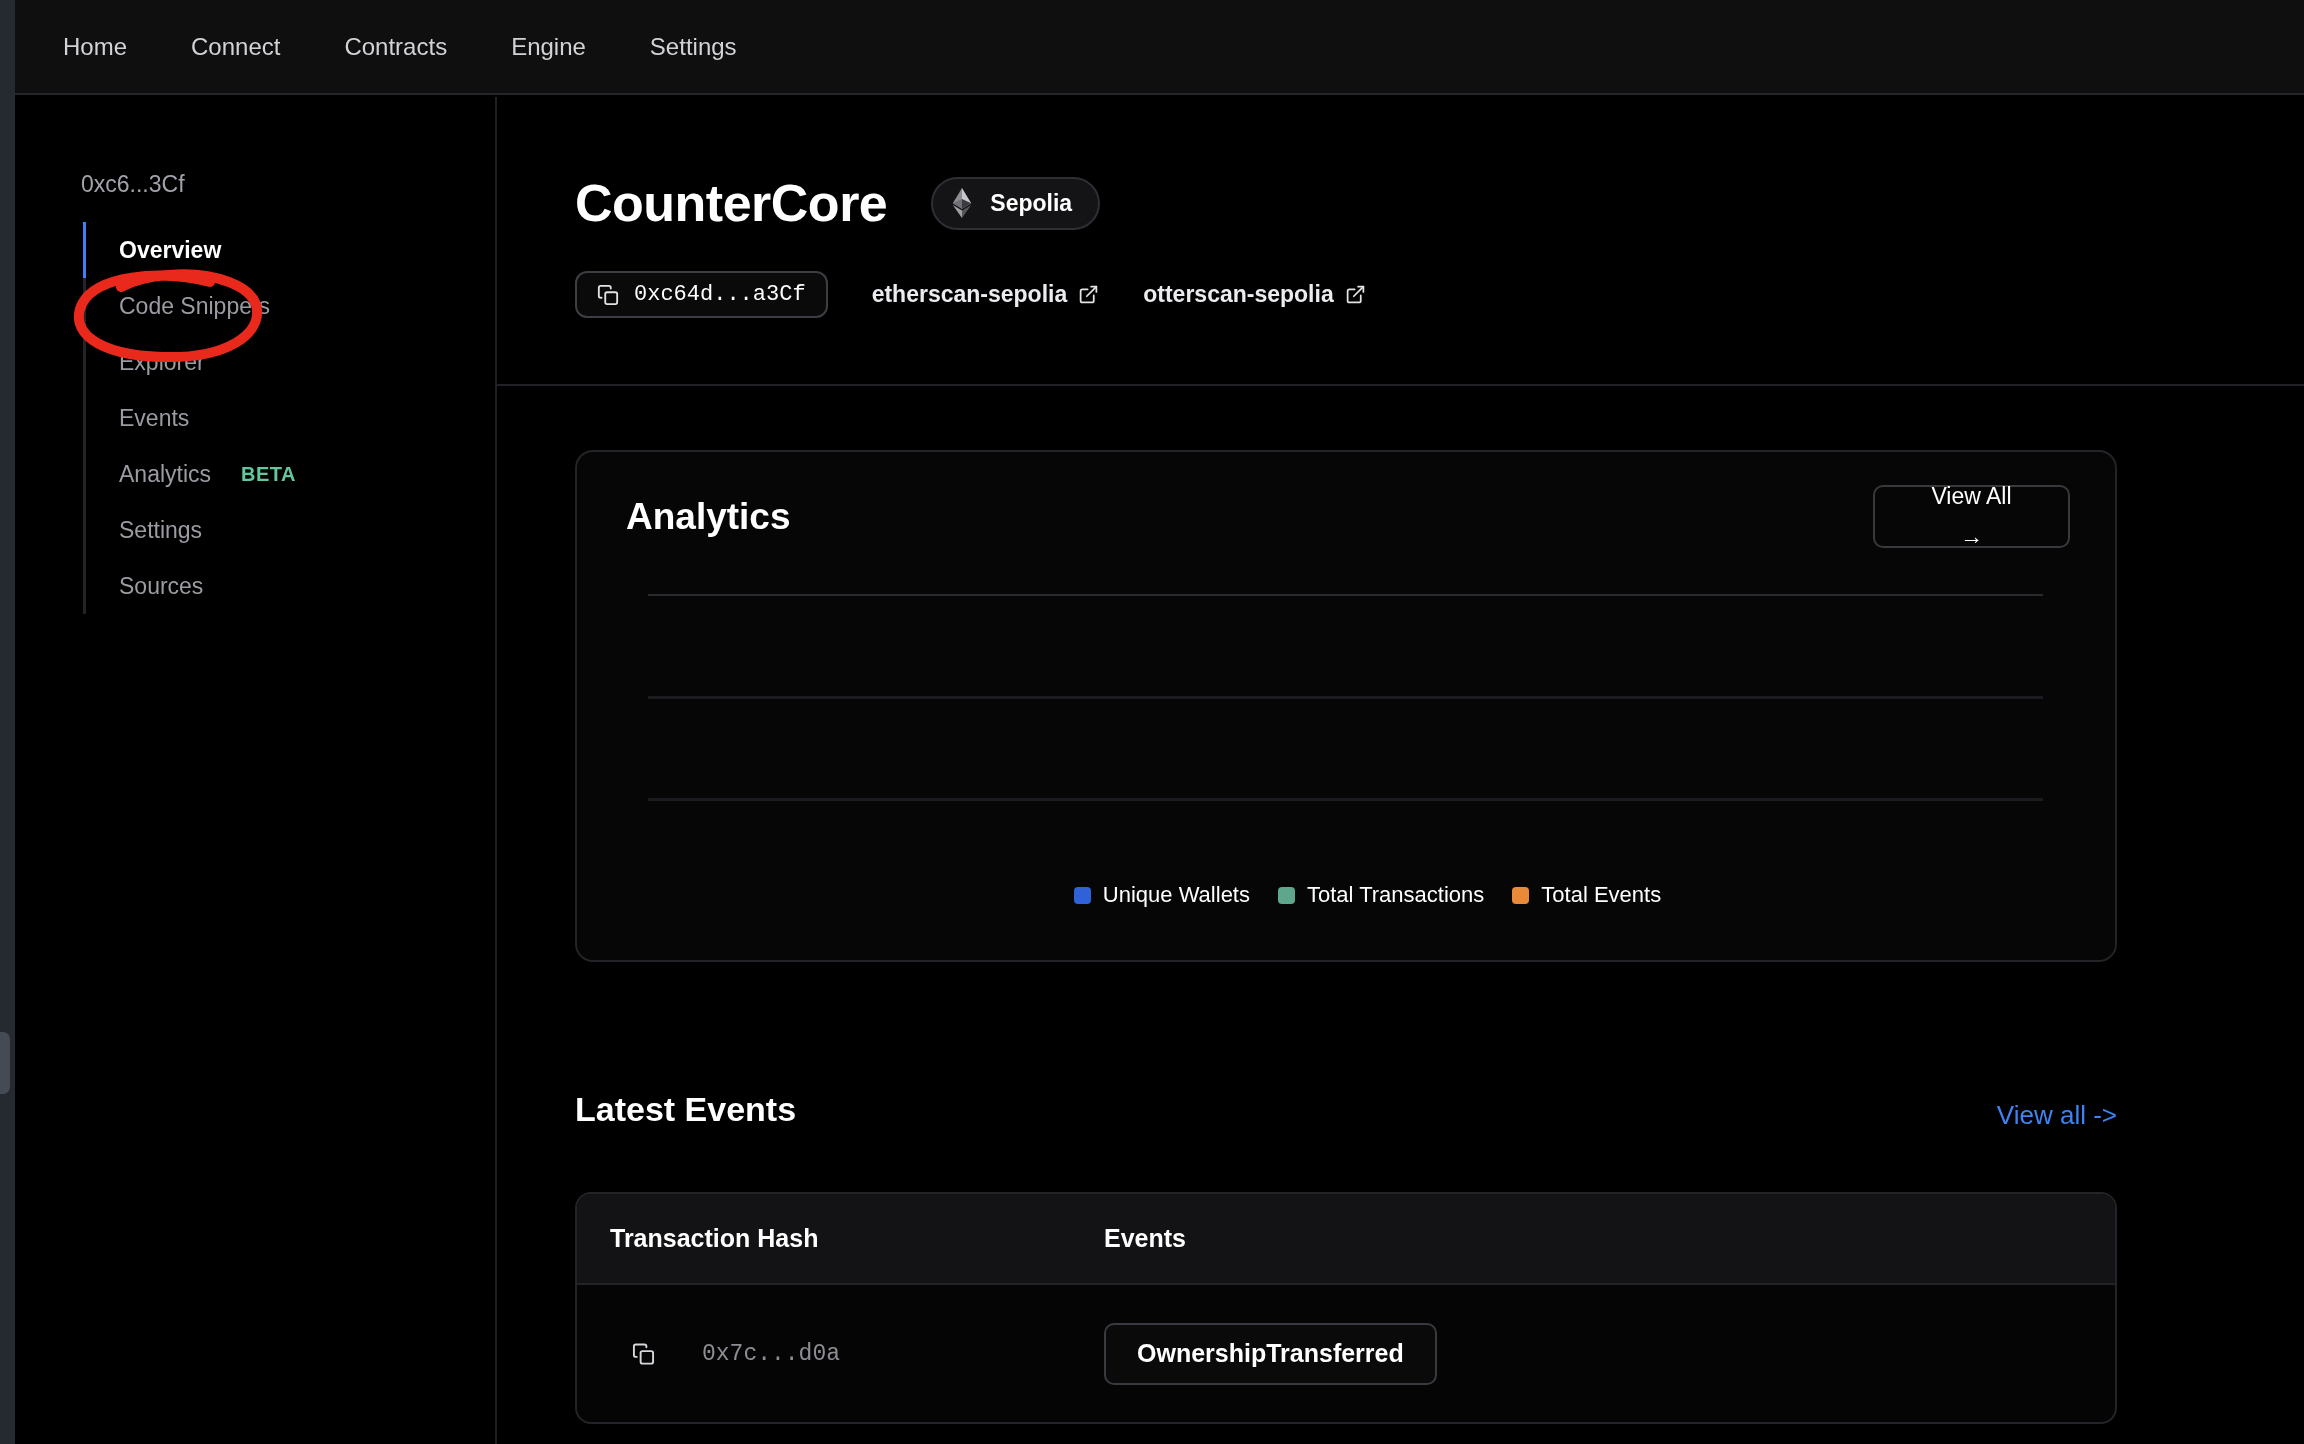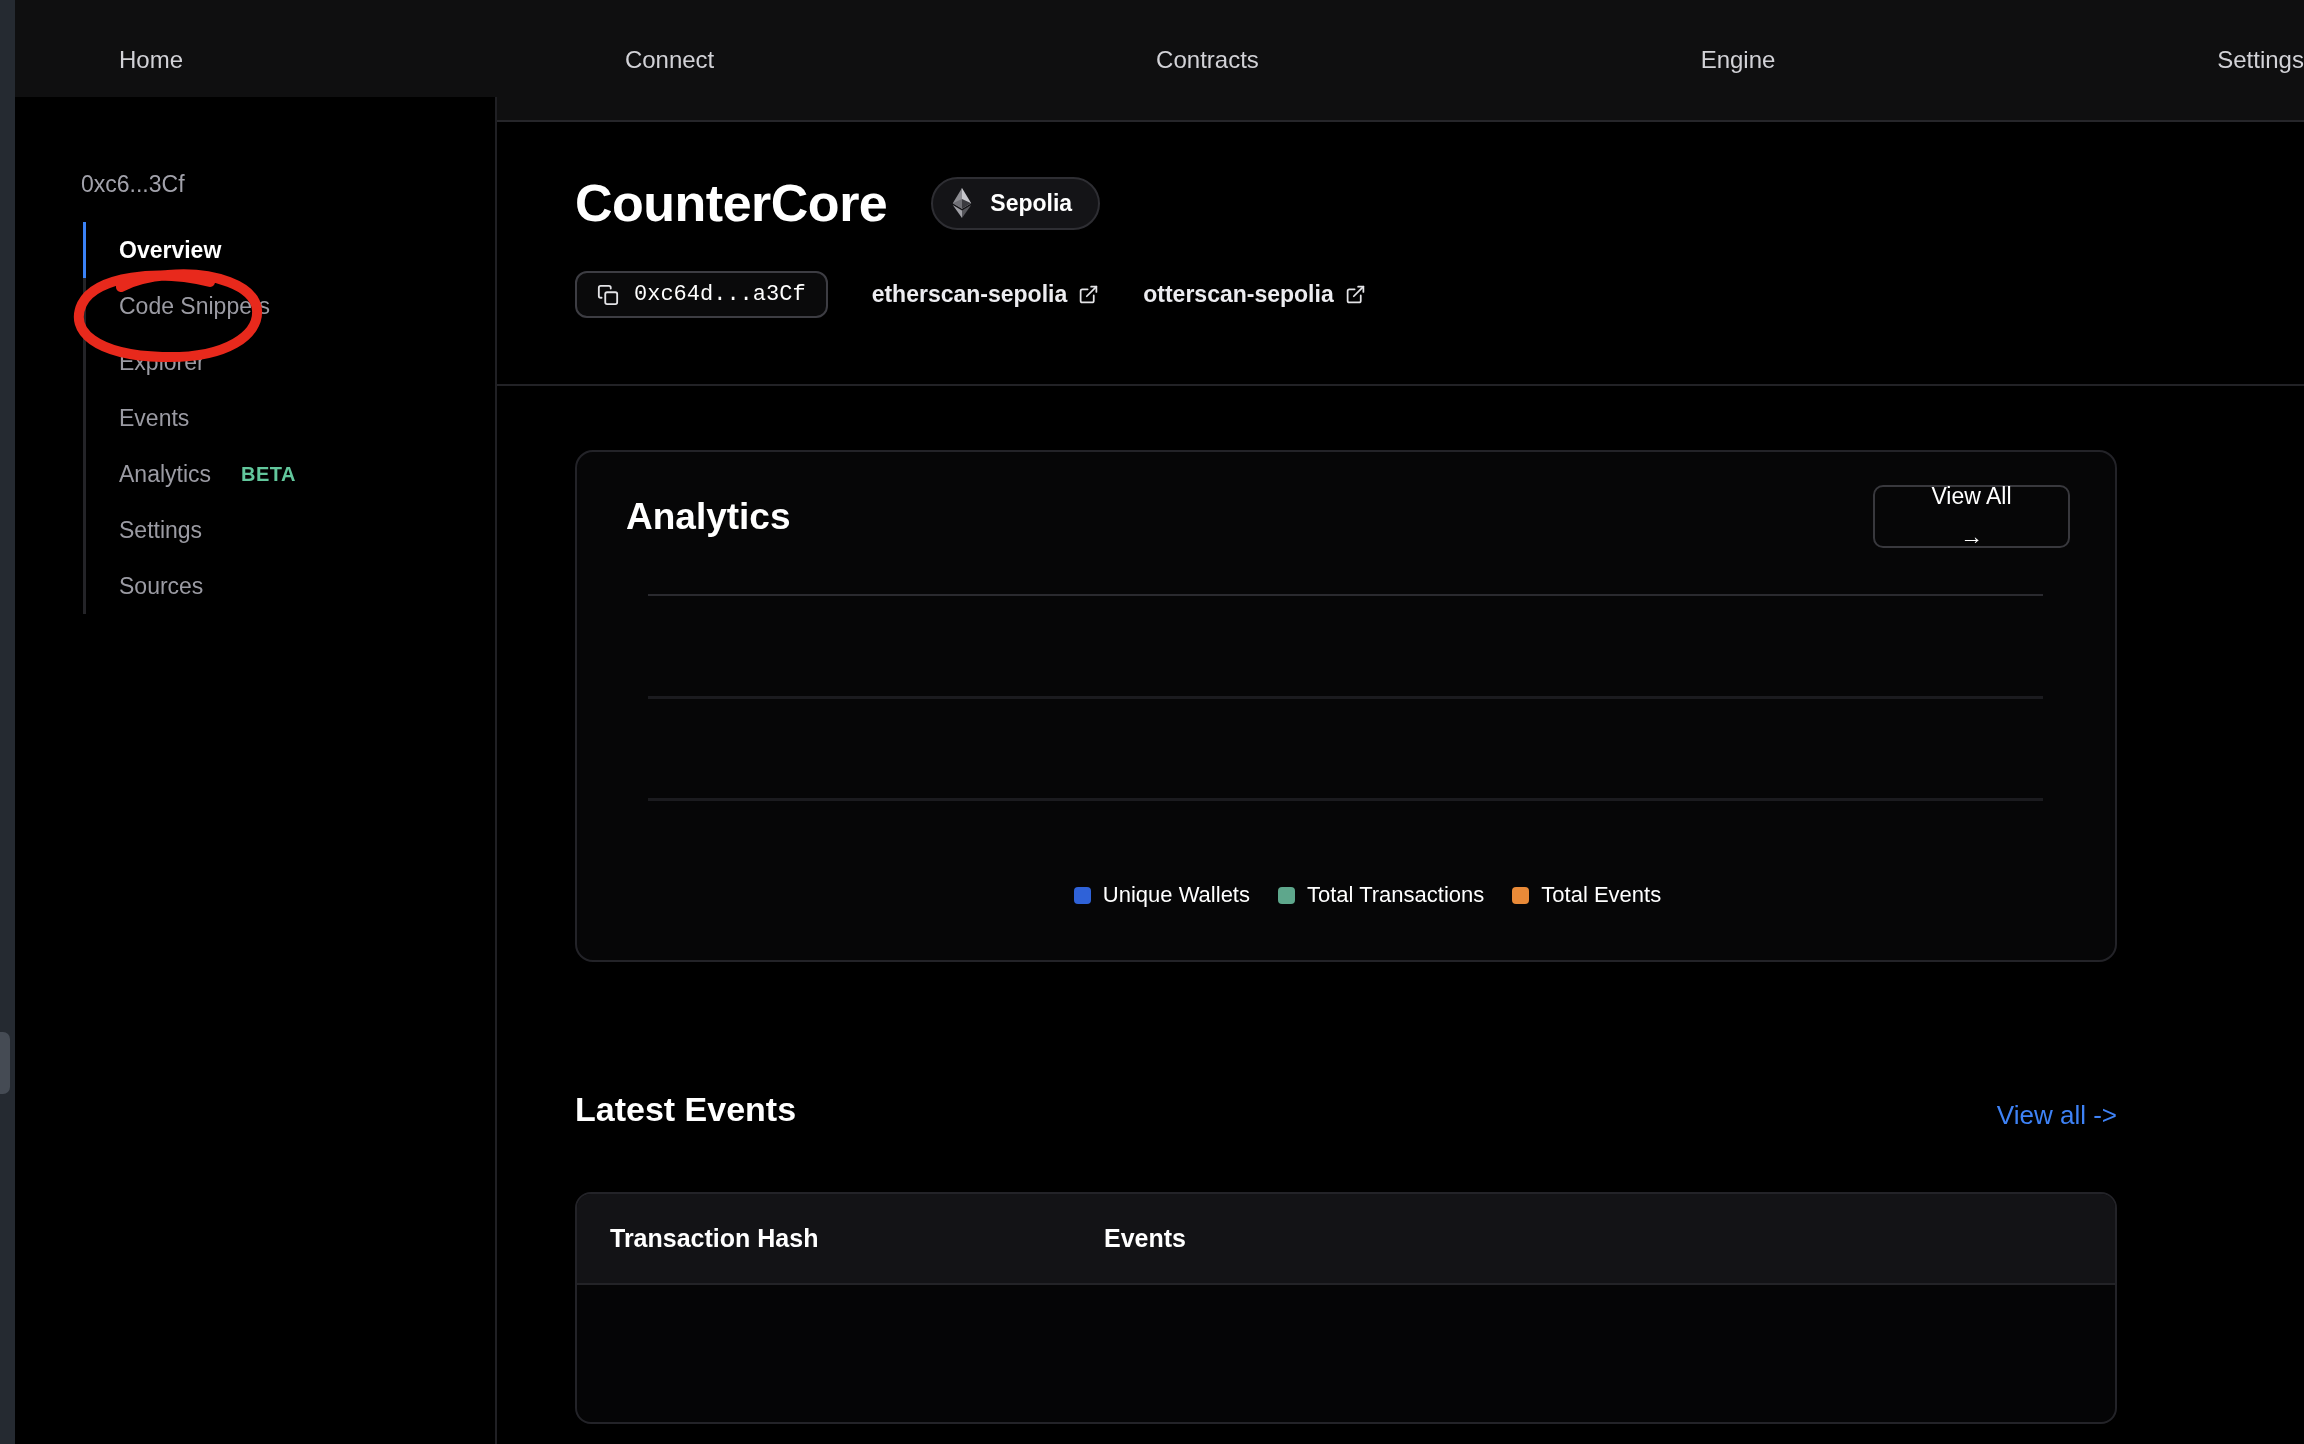--- a/index.html
+++ b/index.html
@@ -10,23 +10,23 @@
     font-family:"Liberation Sans", sans-serif;
   }
   svg { display:block; }
 
   
   .left-strip { position:absolute; left:0; top:0; width:15px; height:100%; background:#252a31; z-index:5; }
   .left-strip .handle { position:absolute; left:0; top:1032px; width:10px; height:62px; background:#454b54; border-radius:0 7px 7px 0; }
 
   
   .topnav {
-    position:absolute; left:15px; top:0; right:0; height:122px;
+    position:absolute; left:15px; top:0; right:0; height:95px;
     background:#0f0f10; border-bottom:2px solid #26262a;
-    display:flex; align-items:center; gap:64px; padding-left:104px;justify-content:space-between;
+    display:flex; align-items:center; gap:64px; padding-left:48px;
   }
   .topnav .nav-item { color:#d2d2d7; font-size:24px; cursor:pointer; }
 
   
   .sidebar { position:absolute; left:15px; top:97px; width:482px; bottom:0; border-right:2px solid #202024; background:#000; }
   .addr-label { position:absolute; left:66px; top:74px; font-size:23px; color:#a2a2ab; }
   .side-nav { position:absolute; left:0; top:125px; width:100%; }
   .side-nav .track { position:absolute; left:68px; top:0; bottom:0; width:3px; background:#242428; }
   .side-item { position:relative; height:56px; display:flex; align-items:center; padding-left:104px; font-size:23px; color:#9b9ba3; cursor:pointer; }
   .side-item.active { color:#ffffff; font-weight:700; }
@@ -212,20 +212,30 @@
   </div>
 
   <div class="events-title">Latest Events</div>
   <span class="viewall-link" style="color: rgb(62, 130, 246);">View all -&gt;</span>
 
   <div class="events-table">
     <div class="thead">
       <span class="th c1">Transaction Hash</span>
       <span class="th c2">Events</span>
     </div>
+    <div class="trow">
+      <button class="copy-btn">
+        <svg class="icon" width="23" height="23" viewBox="0 0 24 24" fill="none" stroke="#d6d6db" stroke-width="2" stroke-linecap="round" stroke-linejoin="round">
+          <rect x="9" y="9" width="13" height="13" rx="2"></rect>
+          <path d="M5 15H4a2 2 0 0 1-2-2V4a2 2 0 0 1 2-2h9a2 2 0 0 1 2 2v1"></path>
+        </svg>
+      </button>
+      <span class="tx-hash">0x7c...d0a</span>
+      <span class="event-badge">OwnershipTransferred</span>
+    </div>
   </div>
 
 </div>
 
 <svg class="annotation-overlay" viewBox="0 0 2304 1444">
   <path d="M 210,282 C 158,269 96,276 82,304
            C 69,331 96,355 162,357
            C 228,359 259,334 257,310
            C 255,286 214,271 168,275
            C 150,276.5 132,281 121,287" fill="none" stroke="#e8291c" stroke-width="10" stroke-linecap="round"></path>

